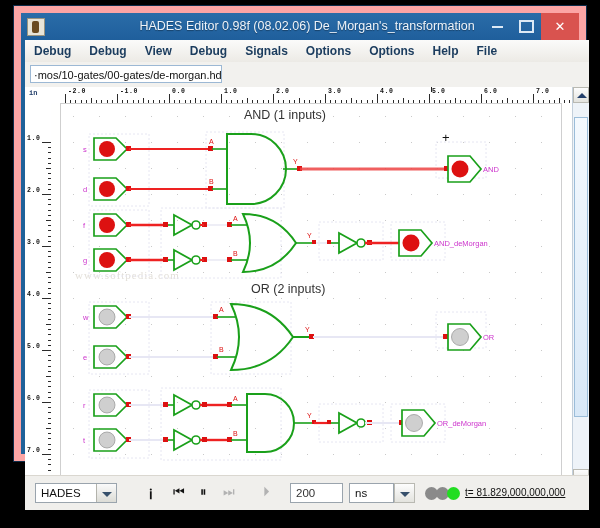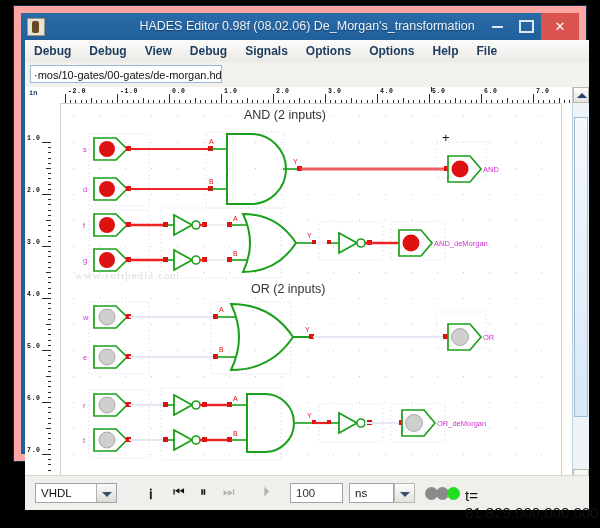--- a/index.html
+++ b/index.html
@@ -99,21 +99,21 @@
          box-sizing:border-box;font-size:11.5px;color:#111;line-height:19px;padding-left:5px;}
   .combo .arrowbtn{position:absolute;right:0;top:0;width:19px;height:18px;
          background:linear-gradient(#fafafa,#dcdcd6);border-left:1px solid #b3b3ac;}
   .combo .arrowbtn:after{content:"";position:absolute;left:5px;top:8px;
          border-left:5px solid transparent;border-right:5px solid transparent;
          border-top:5px solid #37506b;}
   .tb-ico{position:absolute;color:#111;font-size:13px;}
   .timebox{position:absolute;height:20px;background:#fff;border:1px solid #9aa4ad;
          box-sizing:border-box;font-size:11.5px;color:#333;line-height:19px;padding-left:5px;}
   .led{position:absolute;width:13px;height:13px;border-radius:50%;}
-  .ttxt{position:absolute;font-size:15px;color:#111;}
+  .ttxt{position:absolute;font-size:10px;color:#111;text-decoration:underline;}
 
   
   svg{display:block;}
   .wm{position:absolute;font-family:"Liberation Serif",serif;color:#d9d4cc;
       opacity:.75;pointer-events:none;}
 </style>
 </head>
 <body>
 
 <div class="desktop">
@@ -609,21 +609,21 @@
             <i class="gdot" style="left: 168px; top: 12px;"></i>
             <i class="gdot" style="left: 142px; top: 12px;"></i>
             <i class="gdot" style="left: 116px; top: 12px;"></i>
             <i class="gdot" style="left: 90px; top: 12px;"></i>
             <i class="gdot" style="left: 64px; top: 12px;"></i>
             <i class="gdot" style="left: 38px; top: 12px;"></i>
             <i class="gdot" style="left: 12px; top: 12px;"></i>
 
           <div class="wm" style="left:14px;top:165px;font-size:11px;letter-spacing:1px;">www.softpedia.com</div>
 
-          <div style="position:absolute;left:183px;top:4px;font-size:12.5px;color:#333;">AND (2 inputs)</div>
+          <div style="position:absolute;left:183px;top:4px;font-size:12.5px;color:#333;">AND (1 inputs)</div>
           <div style="position:absolute;left:190px;top:178px;font-size:12.5px;color:#333;">OR (2 inputs)</div>
 
           <div style="position:absolute;left:381px;top:26px;font-size:13px;color:#111;">+</div>
 
           <svg width="500" height="375" style="position:absolute;left:0;top:0;">
             <defs>
               <g id="sw-shape">
                 <path d="M0,0 L22,0 L33,10 L22,20 L0,20 Z" fill="#ffffff" stroke="#1aa01a" stroke-width="1.6"></path>
               </g>
             </defs>
@@ -885,31 +885,31 @@
           </div>
           <div class="sbtn" style="right:0;top:0;width:16px;height:16px;">
             <i class="arw" style="left:6px;top:3px;border-top:5px solid transparent;border-bottom:5px solid transparent;border-left:5px solid #24406b;"></i>
           </div>
         </div>
       </div>
     </div>
 
     <div class="botbar">
       <div class="combo" style="left:10px;top:7px;width:82px;">
-        <span>VHDL</span>
+        <span>HADES</span>
         <i class="arrowbtn"></i>
       </div>
 
       <div class="tb-ico" style="left:124px;top:8px;font-weight:bold;font-size:14px;">ℹ</div>
       <div class="tb-ico" style="left:148px;top:8px;font-size:13px;">⏮</div>
       <div class="tb-ico" style="left:175px;top:8px;font-size:13px;">⏸</div>
       <div class="tb-ico" style="left:198px;top:8px;font-size:13px;color:#b2b2b2;">⏭</div>
       <div class="tb-ico" style="left:238px;top:8px;font-size:13px;color:#b2b2b2;">⏵</div>
 
-      <div class="timebox" style="left:265px;top:7px;width:53px;" title="100">100</div>
+      <div class="timebox" style="left:265px;top:7px;width:53px;" title="100">200</div>
 
       <div class="combo" style="left:324px;top:7px;width:45px;">
         <span>ns</span>
       </div>
       <div class="sbtn" style="left:369px;top:7px;width:21px;height:20px;">
         <i class="arw" style="left:5px;top:8px;border-left:5px solid transparent;border-right:5px solid transparent;border-top:5px solid #37506b;"></i>
       </div>
 
       <div class="led" style="left:400px;top:11px;background:#8a8a8a;"></div>
       <div class="led" style="left:411px;top:11px;background:#8a8a8a;"></div>

